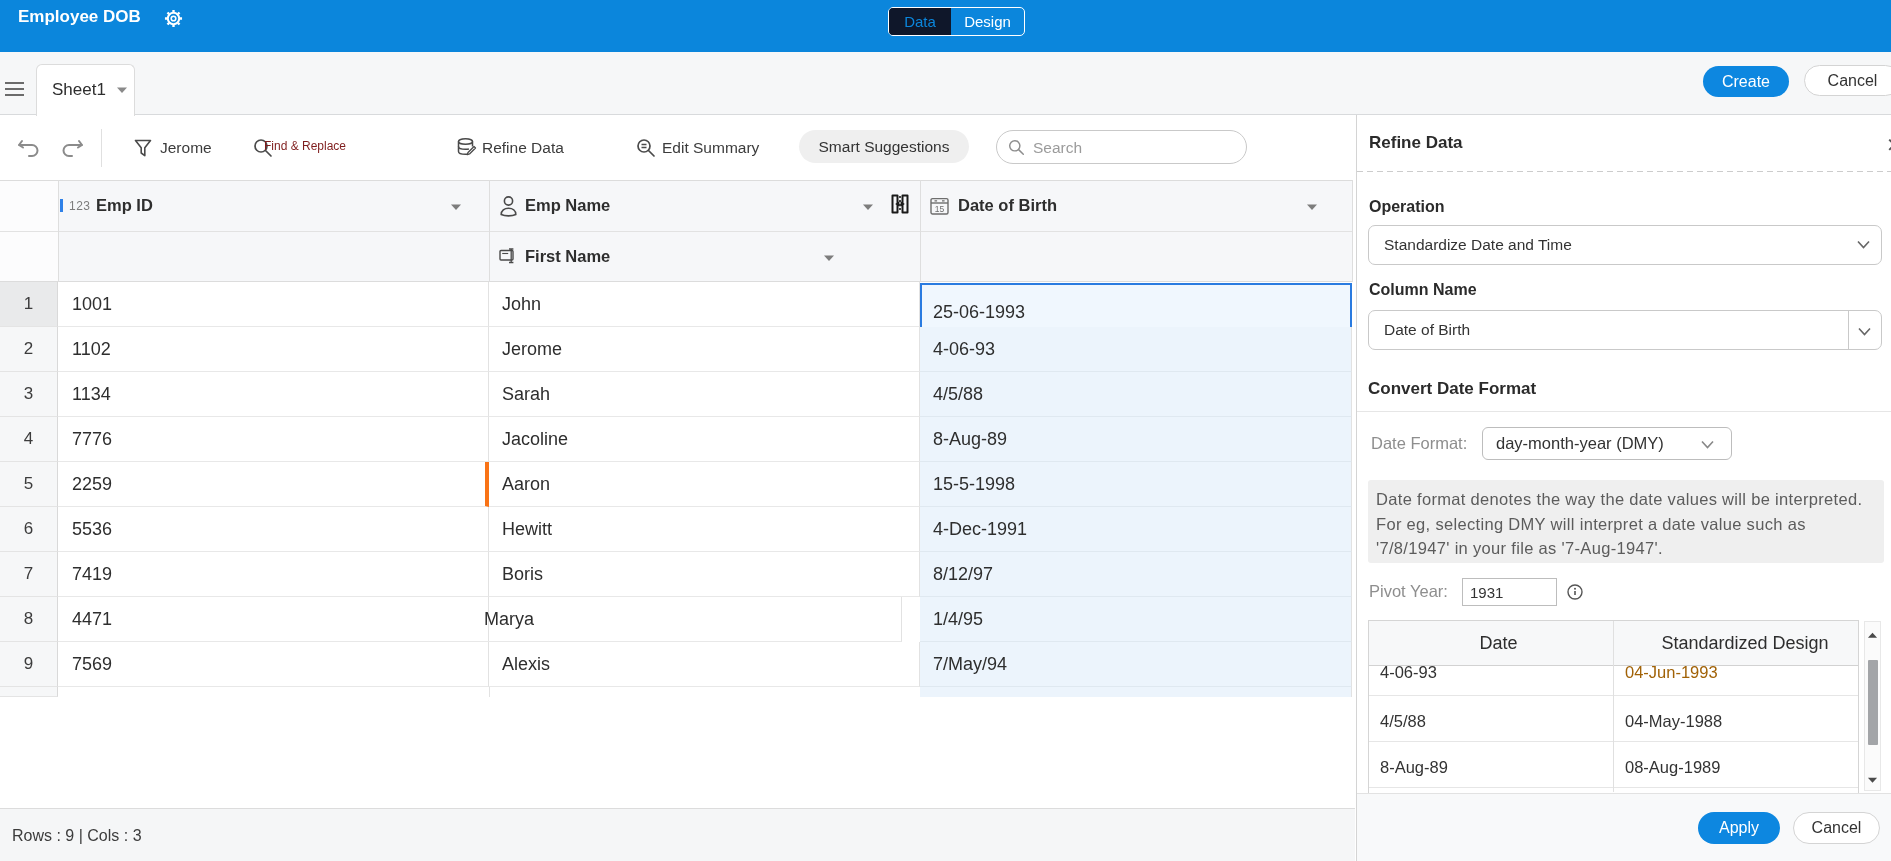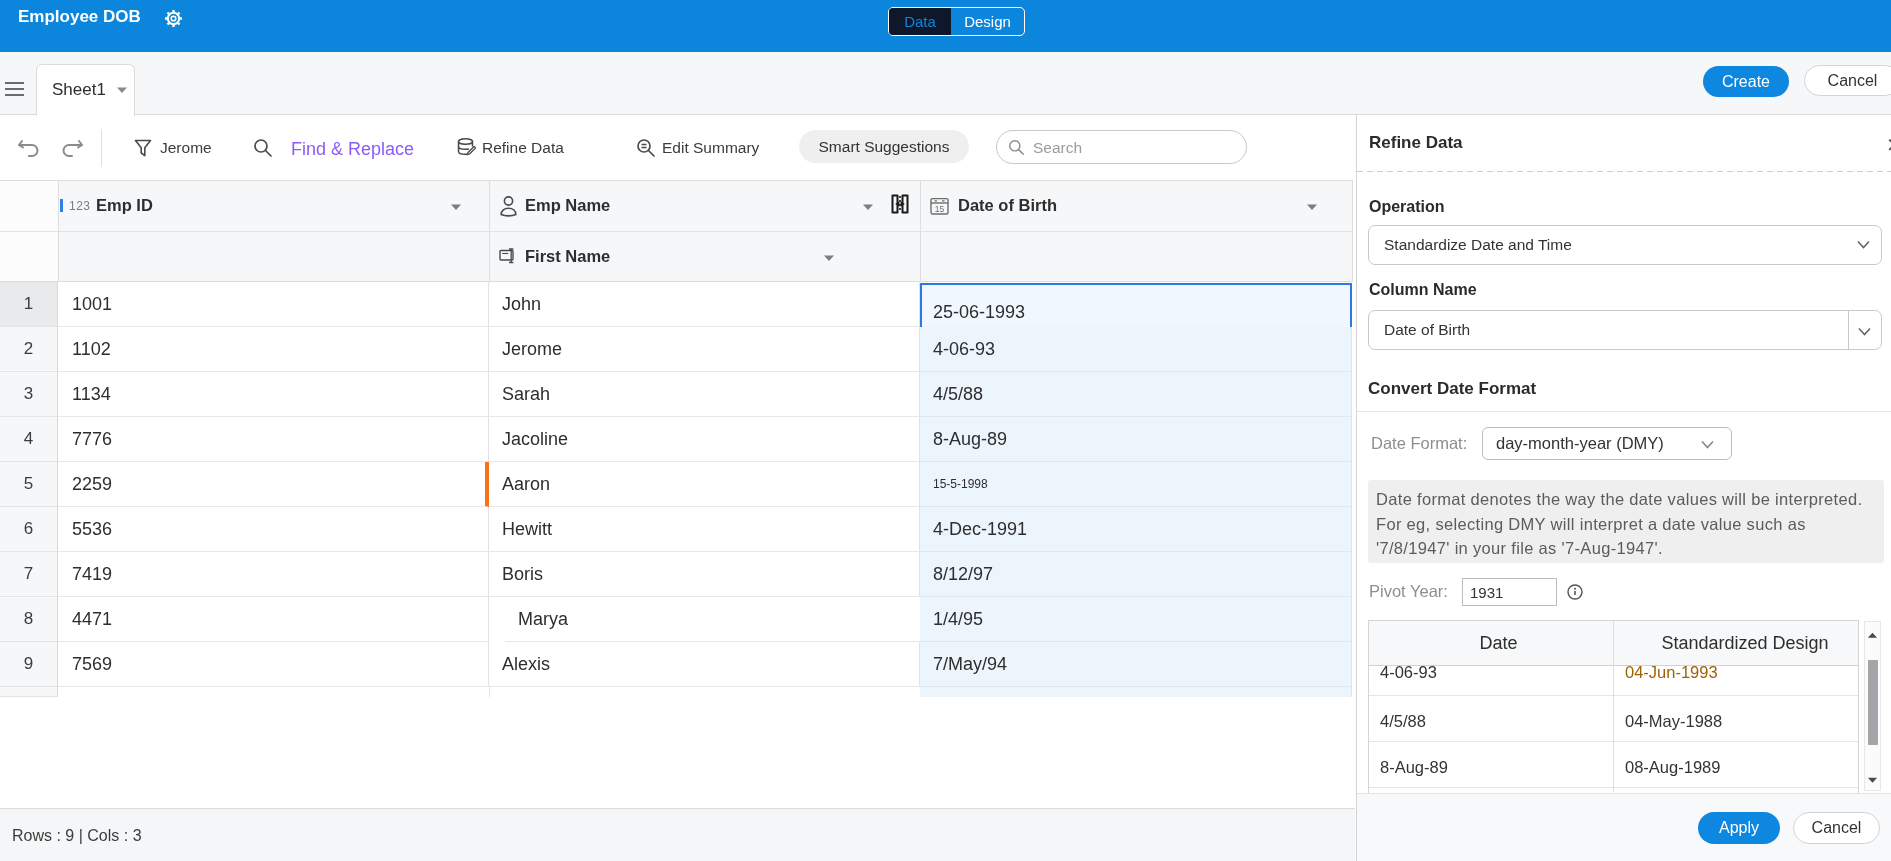--- a/index.html
+++ b/index.html
@@ -60,21 +60,21 @@
 
 <svg class="abs" style="left:134px;top:139px" width="18" height="19" viewBox="0 0 18 19">
  <path d="M1.5 1.5 h15 l-5.7 7.2 v8 l-3.6 -2.7 v-5.3 z" stroke="#4a4a4a" stroke-width="1.6" fill="none" stroke-linejoin="round"></path>
 </svg>
 <div class="abs" style="left:160px;top:139px;font-size:15.5px;color:#3c3c3c">Jerome</div>
 
 <svg class="abs" style="left:253px;top:138px" width="20" height="20" viewBox="0 0 20 20">
  <circle cx="8" cy="8" r="6" stroke="#4a4a4a" stroke-width="1.7" fill="none"></circle>
  <path d="M12.5 12.5 L18 18" stroke="#4a4a4a" stroke-width="1.7" stroke-linecap="round"></path>
 </svg>
-<div class="abs" style="left:291px;top:139px;font-size:18px;color:#8b5cf6">Find &amp; Replace</div>
+<div class="abs" style="left:264px;top:139px;font-size:12px;color:#7f1d1d">Find &amp; Replace</div>
 
 <svg class="abs" style="left:456px;top:137px" width="22" height="22" viewBox="0 0 22 22">
  <ellipse cx="9.5" cy="4.5" rx="7" ry="2.8" stroke="#4a4a4a" stroke-width="1.5" fill="none"></ellipse>
  <path d="M2.5 4.5 v10 c0 1.6 3.1 2.8 7 2.8 1 0 2-.1 2.8-.2" stroke="#4a4a4a" stroke-width="1.5" fill="none"></path>
  <path d="M16.5 4.5 v5" stroke="#4a4a4a" stroke-width="1.5" fill="none"></path>
  <path d="M2.5 9.5 c0 1.6 3.1 2.8 7 2.8 1.2 0 2.4-.1 3.4-.3" stroke="#4a4a4a" stroke-width="1.5" fill="none"></path>
  <path d="M19.5 11 l-6 6 -2.2.7.7-2.2 6-6z" stroke="#4a4a4a" stroke-width="1.3" fill="none" stroke-linejoin="round"></path>
 </svg>
 <div class="abs" style="left:482px;top:139px;font-size:15.5px;color:#3c3c3c">Refine Data</div>
 
@@ -153,32 +153,32 @@
 <div class="abs cellT" style="left:58px;top:372px;width:431px;height:45px;border-bottom:1px solid #e8e8e8;border-right:1px solid #e2e2e2;padding-left:14px;font-size:18px;color:#2e2e2e">1134</div>
 <div class="abs cellT" style="left:489px;top:372px;width:431px;height:45px;border-bottom:1px solid #e8e8e8;border-right:1px solid #e2e2e2;padding-left:13px;font-size:18px;color:#2e2e2e">Sarah</div>
 <div class="abs cellT" style="left:920px;top:372px;width:432px;height:45px;background:#ecf4fc;border-bottom:1px solid #dfe8f0;border-right:1px solid #e2e2e2;padding-left:13px;font-size:18px;color:#2e2e2e">4/5/88</div>
 <div class="abs cellT" style="left:0;top:417px;width:58px;height:45px;background:#f6f7f8;border-bottom:1px solid #e4e4e4;border-right:1px solid #d9d9d9;justify-content:center;font-size:17px;color:#3c3c3c">4</div>
 <div class="abs cellT" style="left:58px;top:417px;width:431px;height:45px;border-bottom:1px solid #e8e8e8;border-right:1px solid #e2e2e2;padding-left:14px;font-size:18px;color:#2e2e2e">7776</div>
 <div class="abs cellT" style="left:489px;top:417px;width:431px;height:45px;border-bottom:1px solid #e8e8e8;border-right:1px solid #e2e2e2;padding-left:13px;font-size:18px;color:#2e2e2e">Jacoline</div>
 <div class="abs cellT" style="left:920px;top:417px;width:432px;height:45px;background:#ecf4fc;border-bottom:1px solid #dfe8f0;border-right:1px solid #e2e2e2;padding-left:13px;font-size:18px;color:#2e2e2e">8-Aug-89</div>
 <div class="abs cellT" style="left:0;top:462px;width:58px;height:45px;background:#f6f7f8;border-bottom:1px solid #e4e4e4;border-right:1px solid #d9d9d9;justify-content:center;font-size:17px;color:#3c3c3c">5</div>
 <div class="abs cellT" style="left:58px;top:462px;width:431px;height:45px;border-bottom:1px solid #e8e8e8;border-right:4px solid #f97316;padding-left:14px;font-size:18px;color:#2e2e2e">2259</div>
 <div class="abs cellT" style="left:489px;top:462px;width:431px;height:45px;border-bottom:1px solid #e8e8e8;border-right:1px solid #e2e2e2;padding-left:13px;font-size:18px;color:#2e2e2e">Aaron</div>
-<div class="abs cellT" style="left:920px;top:462px;width:432px;height:45px;background:#ecf4fc;border-bottom:1px solid #dfe8f0;border-right:1px solid #e2e2e2;padding-left:13px;font-size:12px;color:#2e2e2e">15-5-1998</div>
+<div class="abs cellT" style="left:920px;top:462px;width:432px;height:45px;background:#ecf4fc;border-bottom:1px solid #dfe8f0;border-right:1px solid #e2e2e2;padding-left:13px;font-size:18px;color:#2e2e2e">15-5-1998</div>
 <div class="abs cellT" style="left:0;top:507px;width:58px;height:45px;background:#f6f7f8;border-bottom:1px solid #e4e4e4;border-right:1px solid #d9d9d9;justify-content:center;font-size:17px;color:#3c3c3c">6</div>
 <div class="abs cellT" style="left:58px;top:507px;width:431px;height:45px;border-bottom:1px solid #e8e8e8;border-right:1px solid #e2e2e2;padding-left:14px;font-size:18px;color:#2e2e2e">5536</div>
 <div class="abs cellT" style="left:489px;top:507px;width:431px;height:45px;border-bottom:1px solid #e8e8e8;border-right:1px solid #e2e2e2;padding-left:13px;font-size:18px;color:#2e2e2e">Hewitt</div>
 <div class="abs cellT" style="left:920px;top:507px;width:432px;height:45px;background:#ecf4fc;border-bottom:1px solid #dfe8f0;border-right:1px solid #e2e2e2;padding-left:13px;font-size:18px;color:#2e2e2e">4-Dec-1991</div>
 <div class="abs cellT" style="left:0;top:552px;width:58px;height:45px;background:#f6f7f8;border-bottom:1px solid #e4e4e4;border-right:1px solid #d9d9d9;justify-content:center;font-size:17px;color:#3c3c3c">7</div>
 <div class="abs cellT" style="left:58px;top:552px;width:431px;height:45px;border-bottom:1px solid #e8e8e8;border-right:1px solid #e2e2e2;padding-left:14px;font-size:18px;color:#2e2e2e">7419</div>
 <div class="abs cellT" style="left:489px;top:552px;width:431px;height:45px;border-bottom:1px solid #e8e8e8;border-right:1px solid #e2e2e2;padding-left:13px;font-size:18px;color:#2e2e2e">Boris</div>
 <div class="abs cellT" style="left:920px;top:552px;width:432px;height:45px;background:#ecf4fc;border-bottom:1px solid #dfe8f0;border-right:1px solid #e2e2e2;padding-left:13px;font-size:18px;color:#2e2e2e">8/12/97</div>
 <div class="abs cellT" style="left:0;top:597px;width:58px;height:45px;background:#f6f7f8;border-bottom:1px solid #e4e4e4;border-right:1px solid #d9d9d9;justify-content:center;font-size:17px;color:#3c3c3c">8</div>
 <div class="abs cellT" style="left:58px;top:597px;width:431px;height:45px;border-bottom:1px solid #e8e8e8;border-right:1px solid #e2e2e2;padding-left:14px;font-size:18px;color:#2e2e2e">4471</div>
-<div class="abs cellT" style="left:505px;top:597px;width:431px;height:45px;border-bottom:1px solid #e8e8e8;border-right:1px solid #e2e2e2;padding-left:13px;font-size:18px;color:#2e2e2e">Marya</div>
+<div class="abs cellT" style="left:471px;top:597px;width:431px;height:45px;border-bottom:1px solid #e8e8e8;border-right:1px solid #e2e2e2;padding-left:13px;font-size:18px;color:#2e2e2e">Marya</div>
 <div class="abs cellT" style="left:920px;top:597px;width:432px;height:45px;background:#ecf4fc;border-bottom:1px solid #dfe8f0;border-right:1px solid #e2e2e2;padding-left:13px;font-size:18px;color:#2e2e2e">1/4/95</div>
 <div class="abs cellT" style="left:0;top:642px;width:58px;height:45px;background:#f6f7f8;border-bottom:1px solid #e4e4e4;border-right:1px solid #d9d9d9;justify-content:center;font-size:17px;color:#3c3c3c">9</div>
 <div class="abs cellT" style="left:58px;top:642px;width:431px;height:45px;border-bottom:1px solid #e8e8e8;border-right:1px solid #e2e2e2;padding-left:14px;font-size:18px;color:#2e2e2e">7569</div>
 <div class="abs cellT" style="left:489px;top:642px;width:431px;height:45px;border-bottom:1px solid #e8e8e8;border-right:1px solid #e2e2e2;padding-left:13px;font-size:18px;color:#2e2e2e">Alexis</div>
 <div class="abs cellT" style="left:920px;top:642px;width:432px;height:45px;background:#ecf4fc;border-bottom:1px solid #dfe8f0;border-right:1px solid #e2e2e2;padding-left:13px;font-size:18px;color:#2e2e2e">7/May/94</div>
 <div class="abs" style="left:0;top:687px;width:58px;height:10px;background:#f6f7f8;border-right:1px solid #d9d9d9;border-bottom:1px solid #e4e4e4"></div>
 <div class="abs" style="left:920px;top:687px;width:432px;height:10px;background:#ecf4fc;border-right:1px solid #e2e2e2"></div>
 <div class="abs" style="left:489px;top:687px;width:1px;height:10px;background:#e2e2e2"></div>
 
 <div class="abs" style="left:0;top:808px;width:1355px;height:53px;background:#f5f6f7;border-top:1px solid #dcdcdc"></div>

